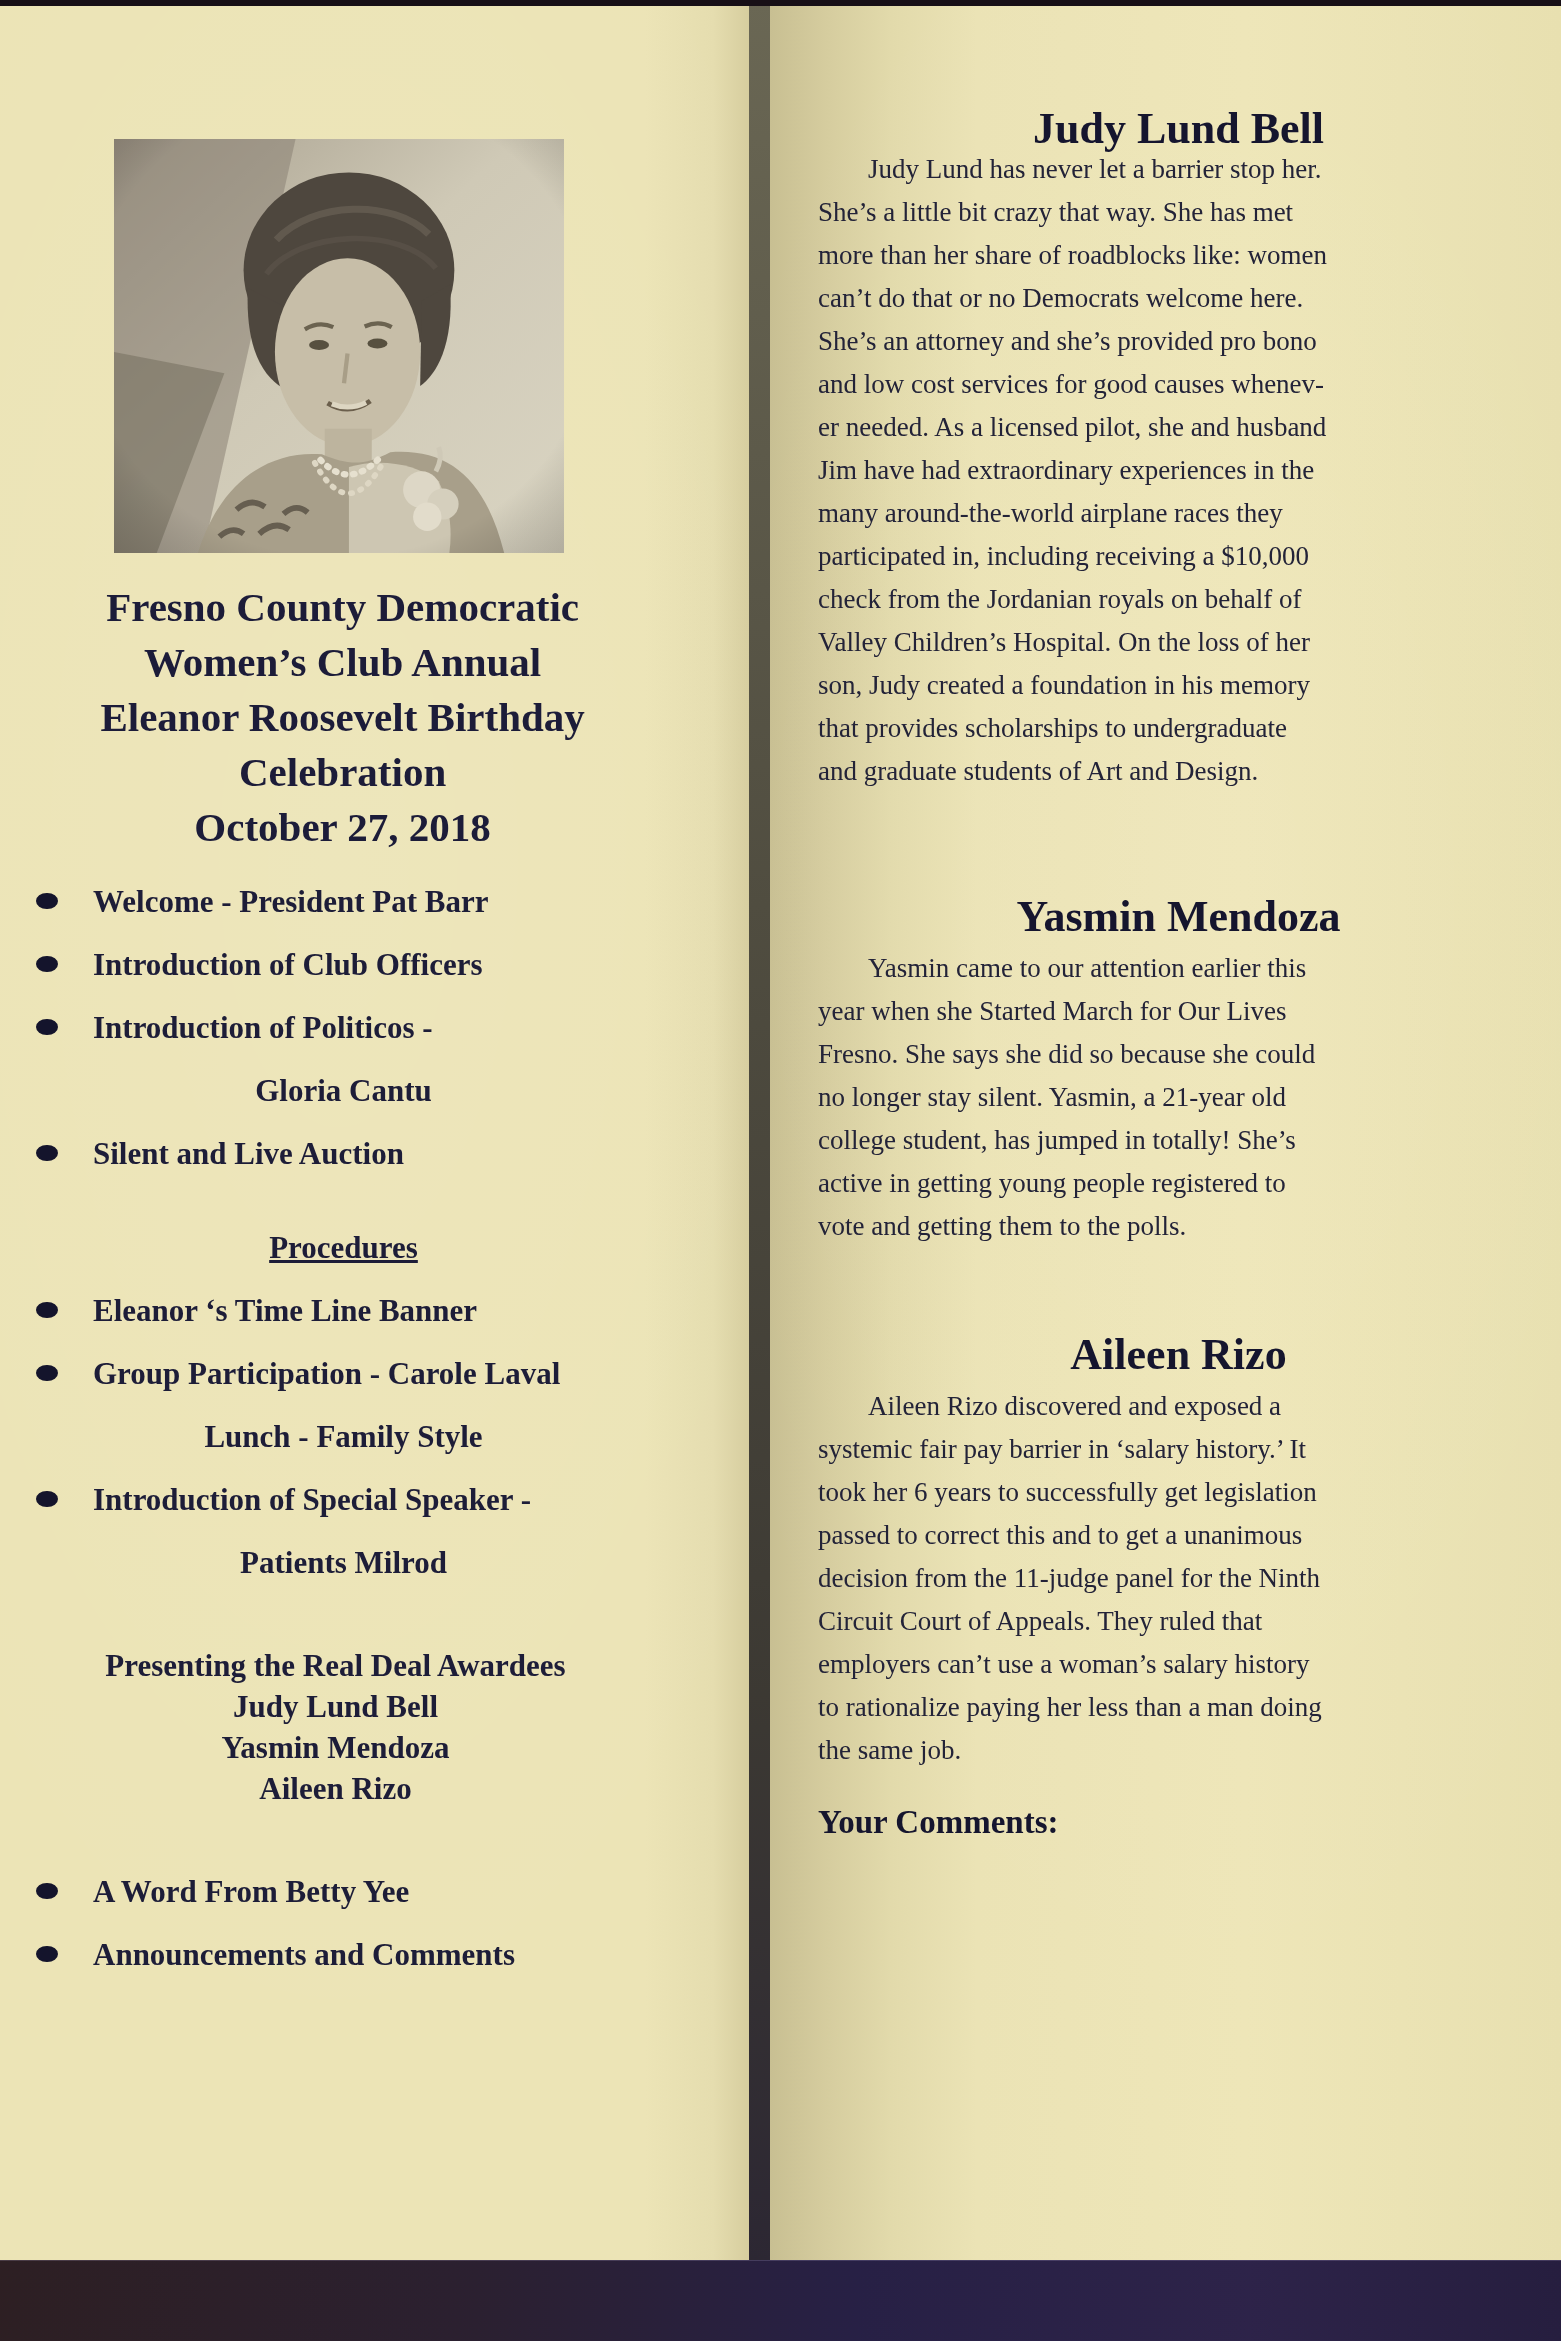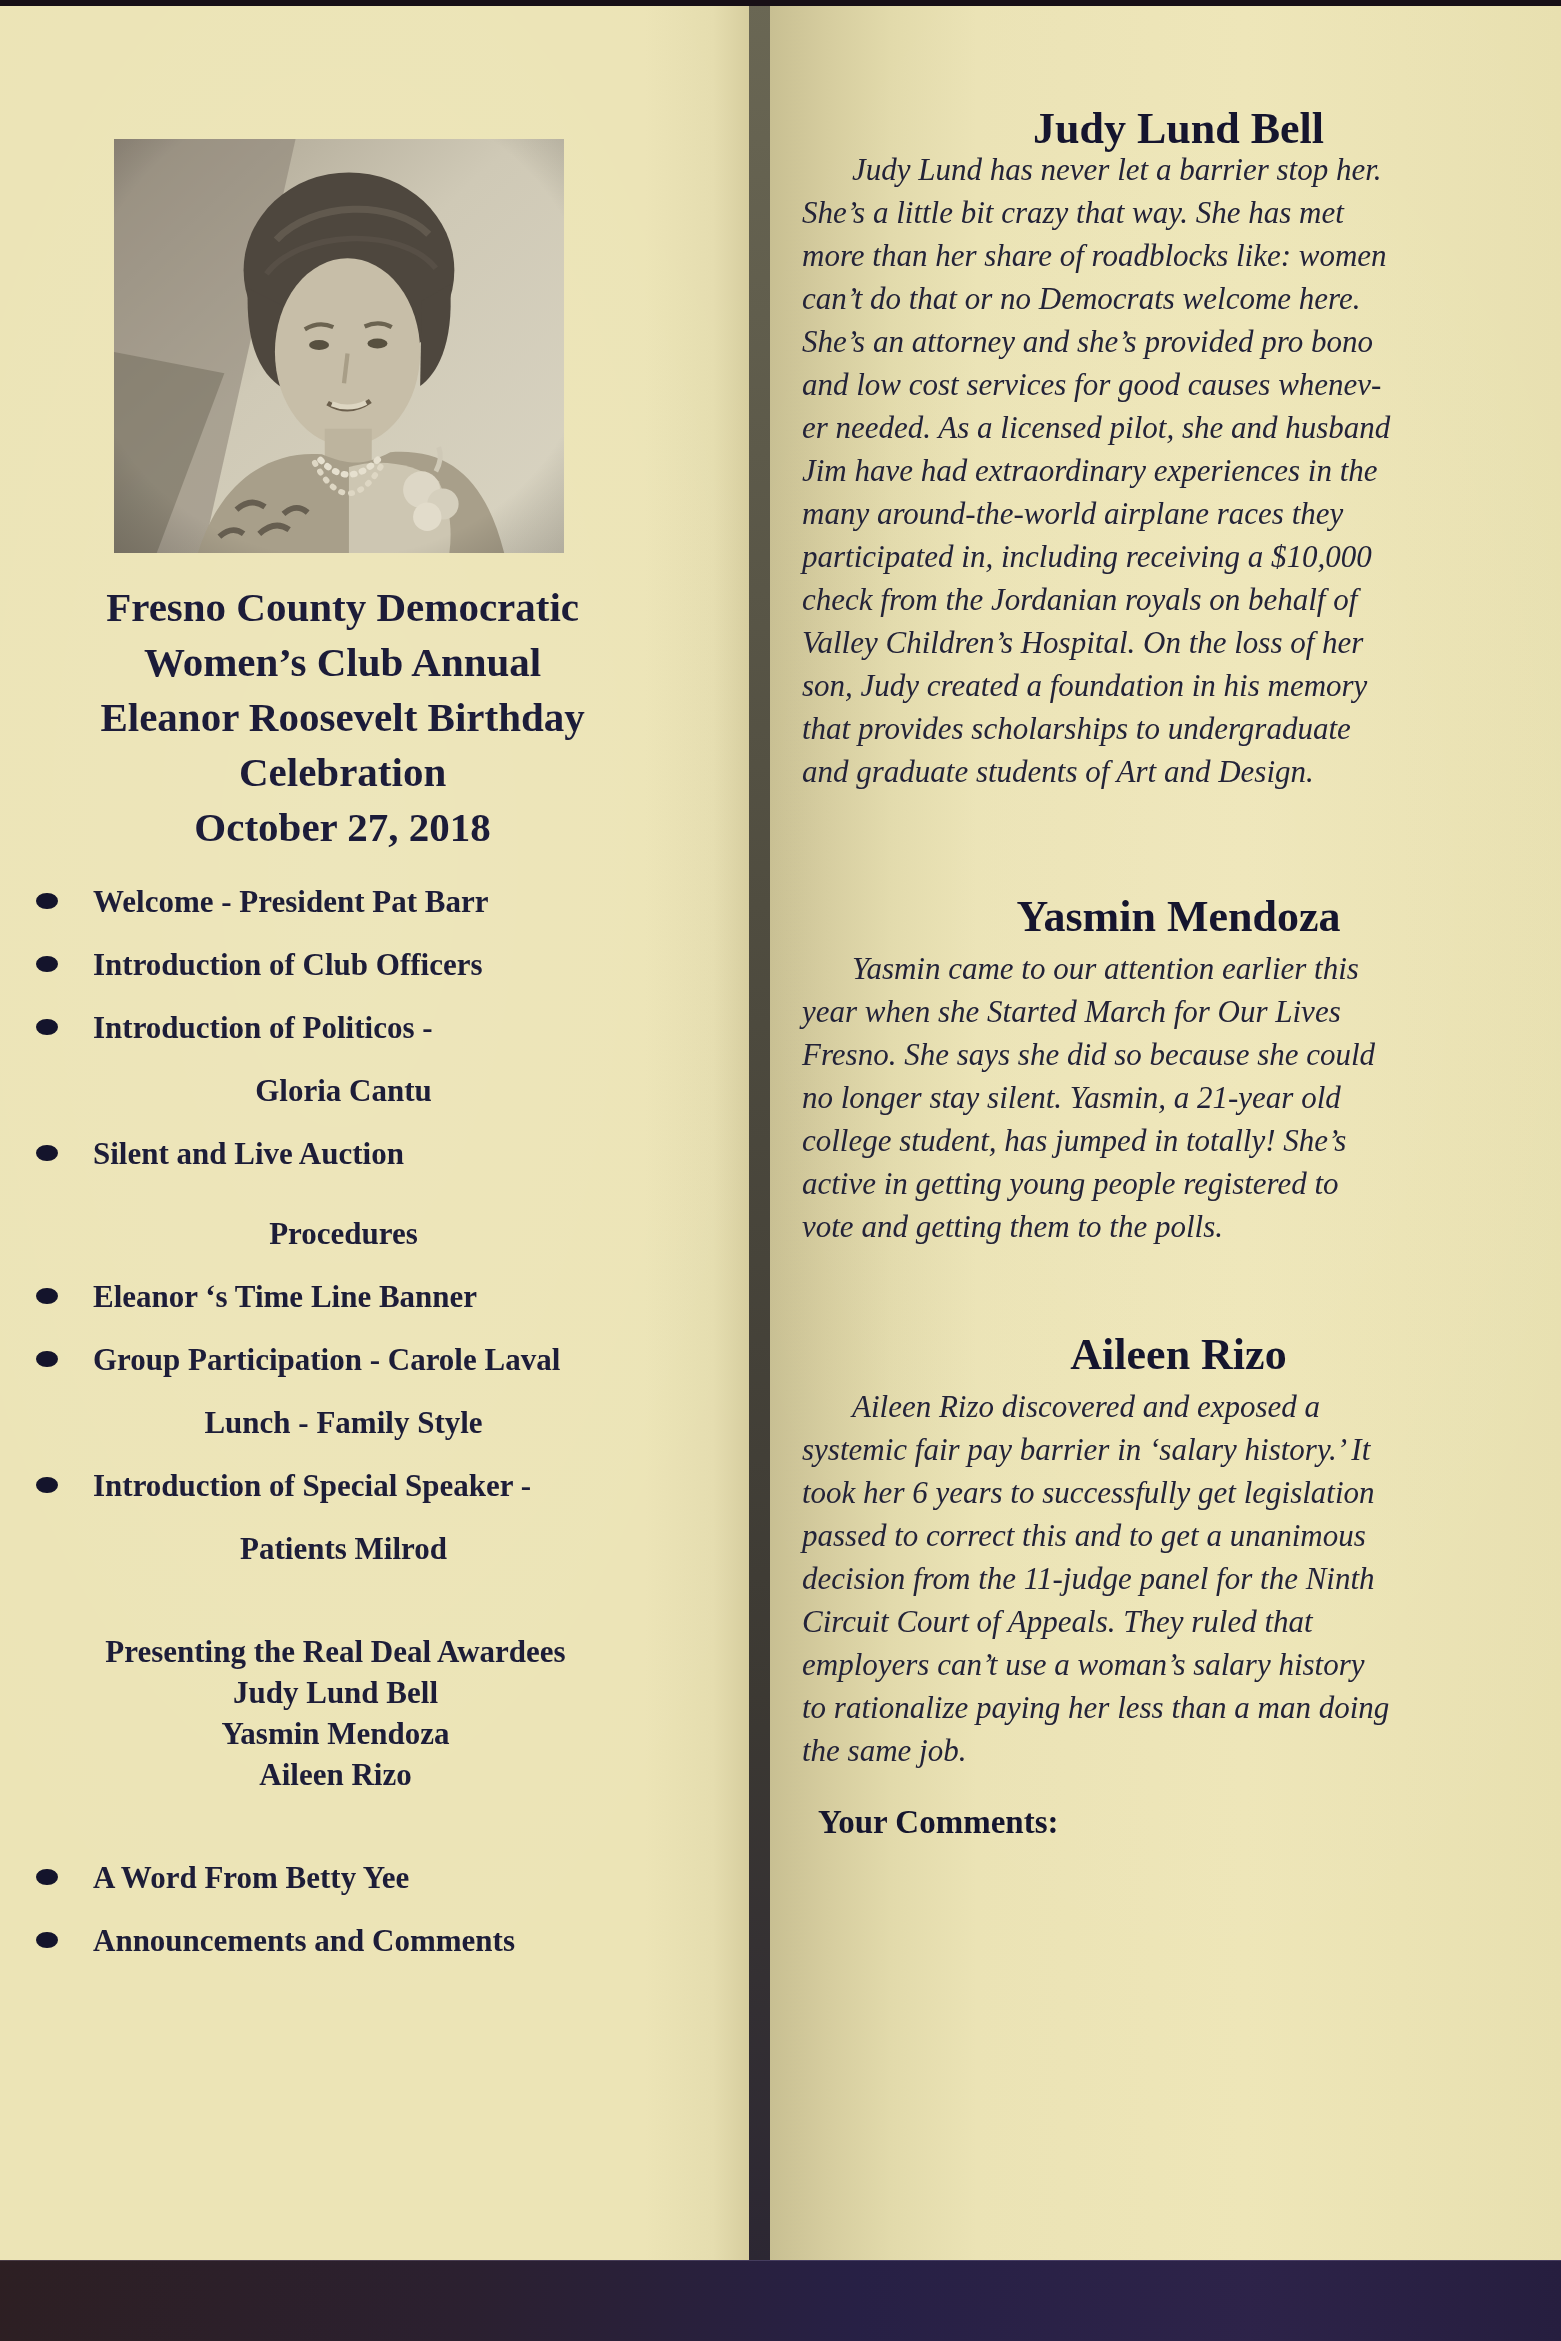--- a/index.html
+++ b/index.html
@@ -31,31 +31,31 @@
          font-weight:bold;font-size:41px;line-height:55px;color:#1c1c39;white-space:pre-line;}
   .agenda{position:absolute;left:0;top:881px;width:752px;color:#1d1d38;
           display:flex;flex-direction:column;gap:22px;}
   .a-item{position:relative;font-weight:bold;font-size:31px;line-height:41px;}
   .a-item .txt{display:block;padding-left:93px;}
   .dot{position:absolute;left:36px;top:12px;width:22px;height:16.4px;background:#14142c;border-radius:50%;}
   .a-center{width:671px;text-align:center;}
   .a-center .ctxt{display:block;padding-left:16px;}
   .a-block{width:671px;text-align:center;white-space:pre-line;font-weight:bold;
            font-size:31px;line-height:41px;}
-  .mt-procedures{margin-top:17px;}
+  .mt-procedures{margin-top:31px;text-decoration:underline;}
   .mt-block{margin-top:40px;}
   .mt-betty{margin-top:40px;}
   .mt-thanks{margin-top:26.4px;}
 
   
   .rp-h{position:absolute;left:48px;width:721px;margin:0;text-align:center;
         font-weight:bold;font-size:44px;line-height:50px;color:#15152e;}
   .h-judy{top:104px;} .h-yasmin{top:892px;} .h-aileen{top:1330px;}
-  .rp-p{position:absolute;left:32px;width:721px;font-size:31px;line-height:43px;
-        color:#232338;white-space:pre-line;text-indent:50px;font-style:italic;}
+  .rp-p{position:absolute;left:48px;width:721px;font-size:27px;line-height:43px;
+        color:#232338;white-space:pre-line;text-indent:50px;}
   .p-judy{top:148px;} .p-yasmin{top:947px;} .p-aileen{top:1385px;}
   .comments{position:absolute;left:48px;top:1802px;font-weight:bold;font-size:33px;
             line-height:40px;color:#15152e;}
 </style>
 </head>
 <body>
 
 <div class="scene">
 
   <div class="page page-left">

